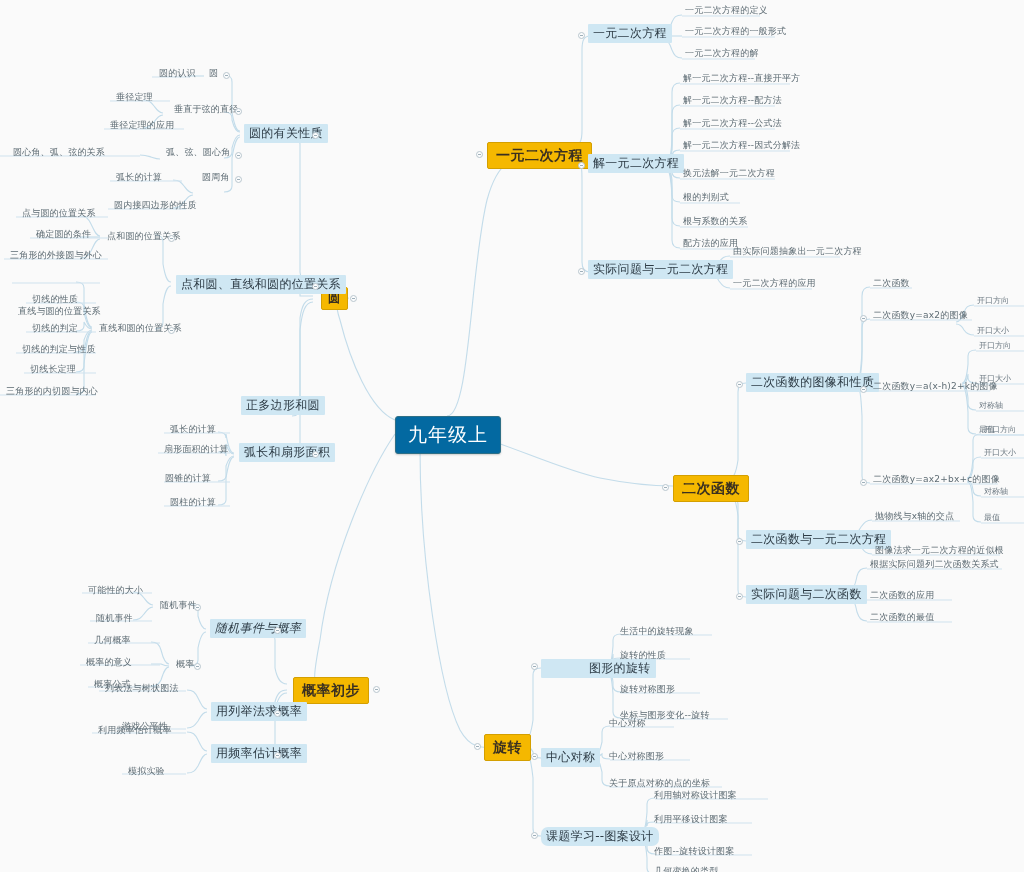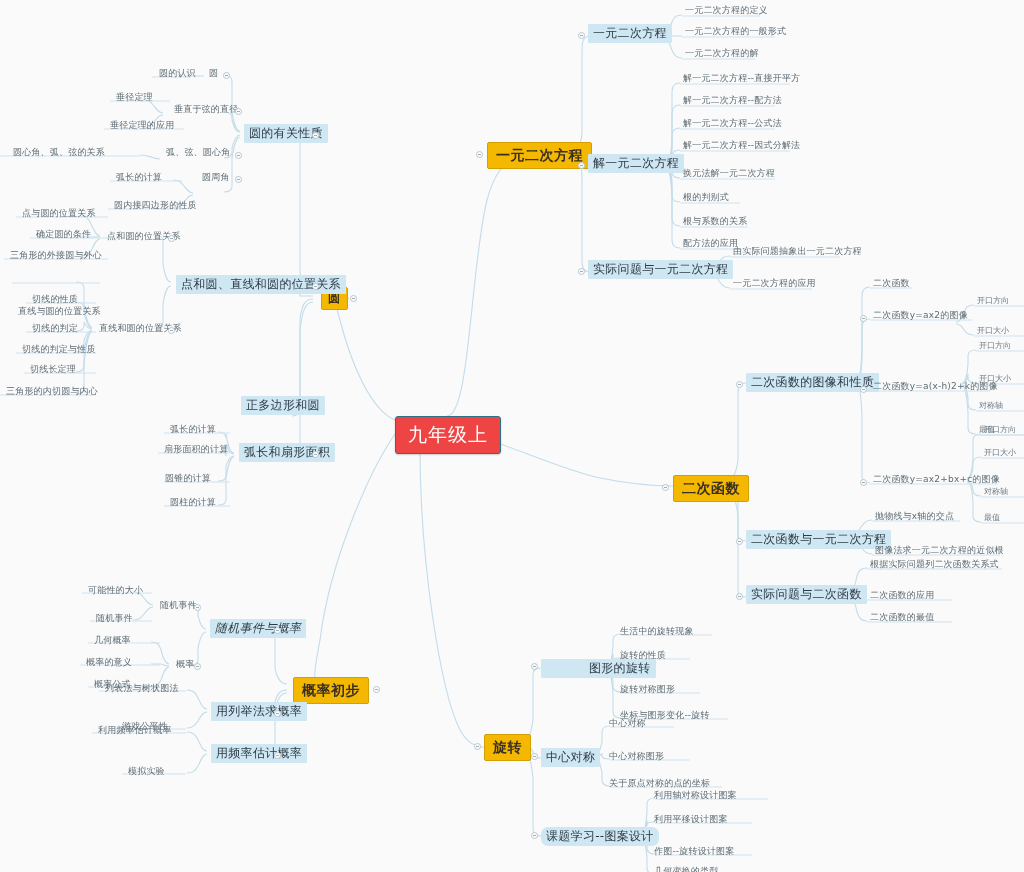--- a/index.html
+++ b/index.html
@@ -10,21 +10,21 @@
     font-family:"DejaVu Sans","Liberation Sans",sans-serif;
     overflow:hidden;
     position:relative;
   }
   #canvas{position:absolute;left:0;top:0;width:1024px;height:872px;}
   #edges{position:absolute;left:0;top:0;width:1024px;height:872px;pointer-events:none;}
   .node{position:absolute;white-space:nowrap;box-sizing:border-box;}
 
   
   .n-root{
-    background:#ef4444;color:#ffffff;
+    background:#0369a1;color:#ffffff;
     border:1px solid #2e6f86;border-radius:3px;
     font-size:19px;line-height:1;
     padding:8px 12px 9px 12px;
     letter-spacing:1px;
     box-shadow:0 1px 2px rgba(0,0,0,.18);
   }
   
   .n-l1{
     background:#f5b800;color:#3a3020;
     border:1px solid #d49f00;border-radius:2px;

